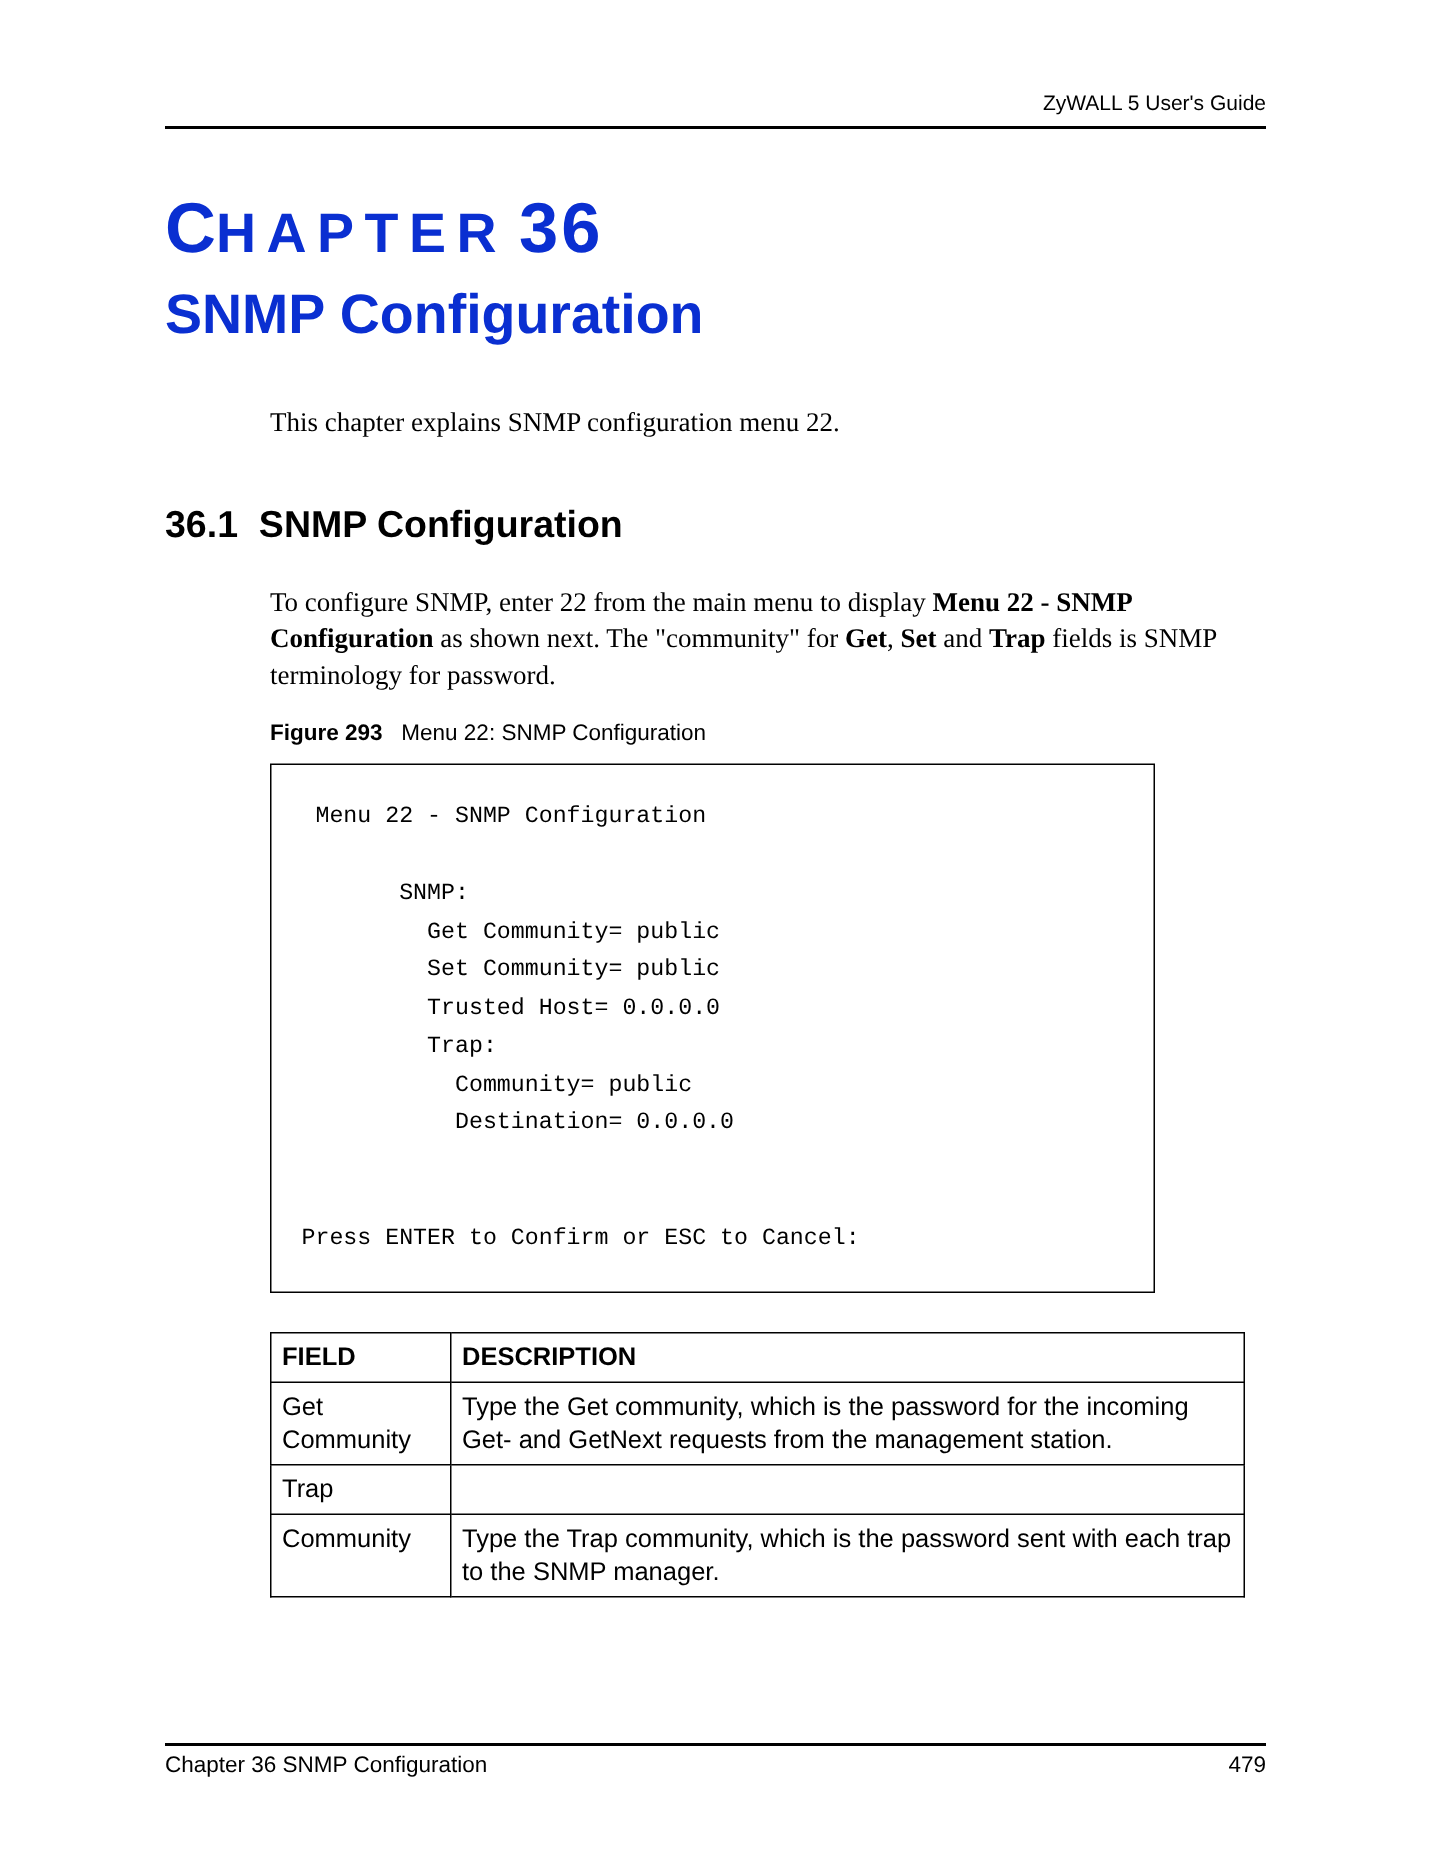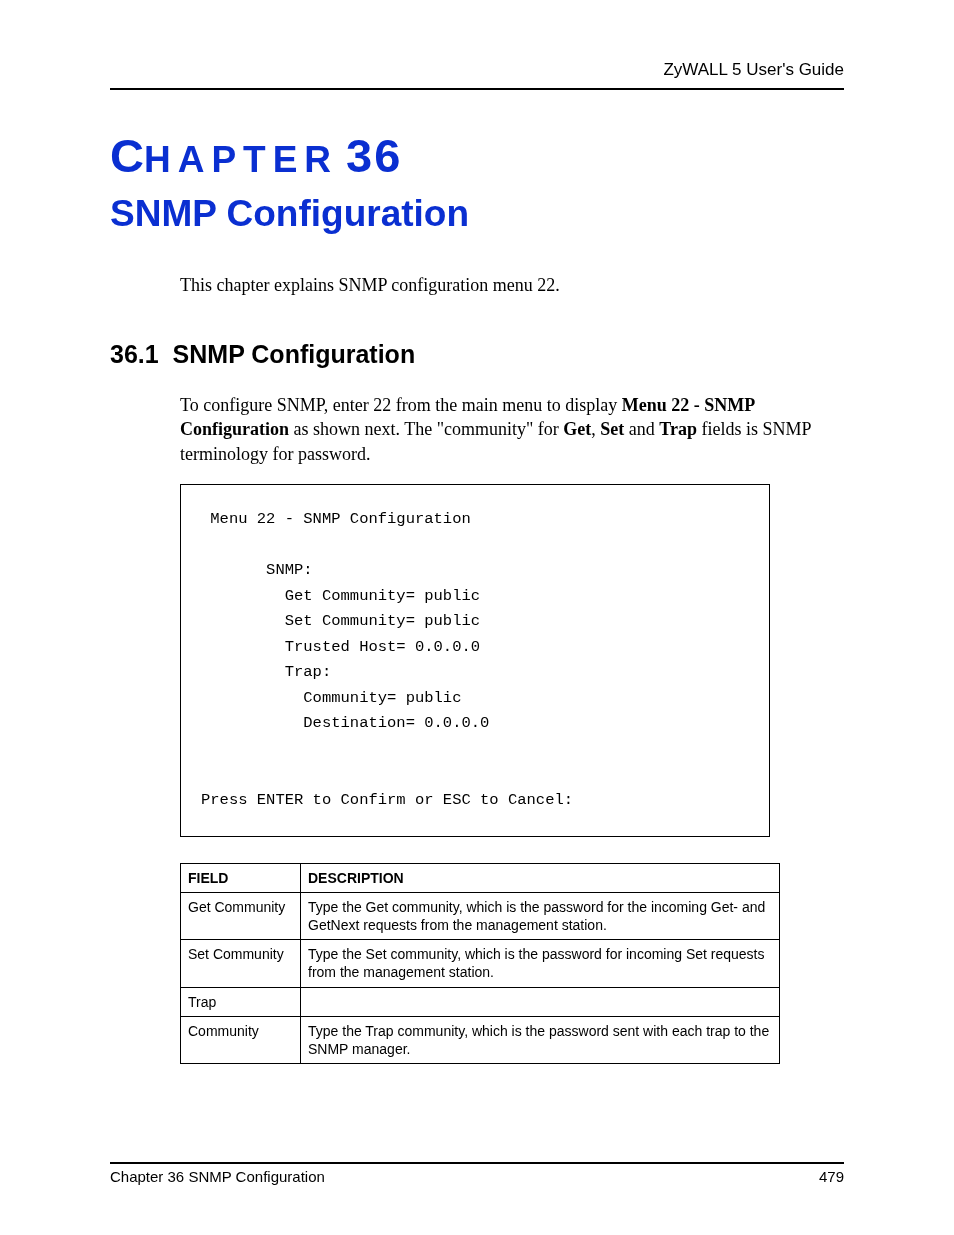--- a/index.html
+++ b/index.html
@@ -12,21 +12,21 @@
     width: 954px;
   }
   .page {
     padding: 60px 110px 60px 110px;
     position: relative;
     min-height: 1235px;
   }
   .running-head {
     text-align: right;
     font-family: Arial, Helvetica, sans-serif;
-    font-size: 17px;
+    font-size: 14px;
     margin-bottom: 8px;
   }
   .top-rule {
     border: none;
     border-top: 2px solid #000;
     margin: 0 0 38px 0;
   }
   .chapter-block {
     text-align: left;
     margin-bottom: 40px;
@@ -83,23 +83,23 @@
     padding: 22px 20px 22px 20px;
     font-family: "Courier New", Courier, monospace;
     font-size: 15.5px;
     white-space: pre;
     line-height: 1.65;
     margin-bottom: 26px;
     width: 590px;
   }
   table.fields {
     border-collapse: collapse;
-    width: 600px;
-    font-family: Arial, Helvetica, sans-serif;
-    font-size: 14px;
+    width: 650px;
+    font-family: Arial, Helvetica, sans-serif;
+    font-size: 17px;
   }
   table.fields th, table.fields td {
     border: 1px solid #000;
     padding: 5px 7px;
     text-align: left;
     vertical-align: top;
     line-height: 1.3;
   }
   table.fields th {
     font-weight: bold;
@@ -145,20 +145,23 @@
 
   <h2 class="section-head">
     <span>36.1</span>&nbsp;&nbsp;<span>SNMP Configuration</span>
   </h2>
 
   <div class="body-block">
     <p class="para">
       <span>To configure SNMP, enter 22 from the main menu to display </span><b>Menu 22 - SNMP Configuration</b><span> as shown next. The "community" for </span><b>Get</b><span>, </span><b>Set</b><span> and </span><b>Trap</b><span> fields is SNMP terminology for password.</span>
     </p>
 
+    <p class="fig-caption">
+      <b>Figure 293</b>&nbsp;&nbsp;&nbsp;<span>Menu 22: SNMP Configuration</span>
+    </p>
 
     <div class="terminal-box"> Menu 22 - SNMP Configuration
 
        SNMP:
          Get Community= public
          Set Community= public
          Trusted Host= 0.0.0.0
          Trap:
            Community= public
            Destination= 0.0.0.0
@@ -174,24 +177,20 @@
           <th>FIELD</th>
           <th>DESCRIPTION</th>
         </tr>
       </thead>
       <tbody>
         <tr>
           <td>Get Community</td>
           <td>Type the Get community, which is the password for the incoming Get- and GetNext requests from the management station.</td>
         </tr>
         <tr>
-          <td>Set Community</td>
-          <td>Type the Set community, which is the password for incoming Set requests from the management station.</td>
-        </tr>
-        <tr>
           <td>Trap</td>
           <td></td>
         </tr>
         <tr>
           <td>Community</td>
           <td>Type the Trap community, which is the password sent with each trap to the SNMP manager.</td>
         </tr>
       </tbody>
     </table>
   </div>

